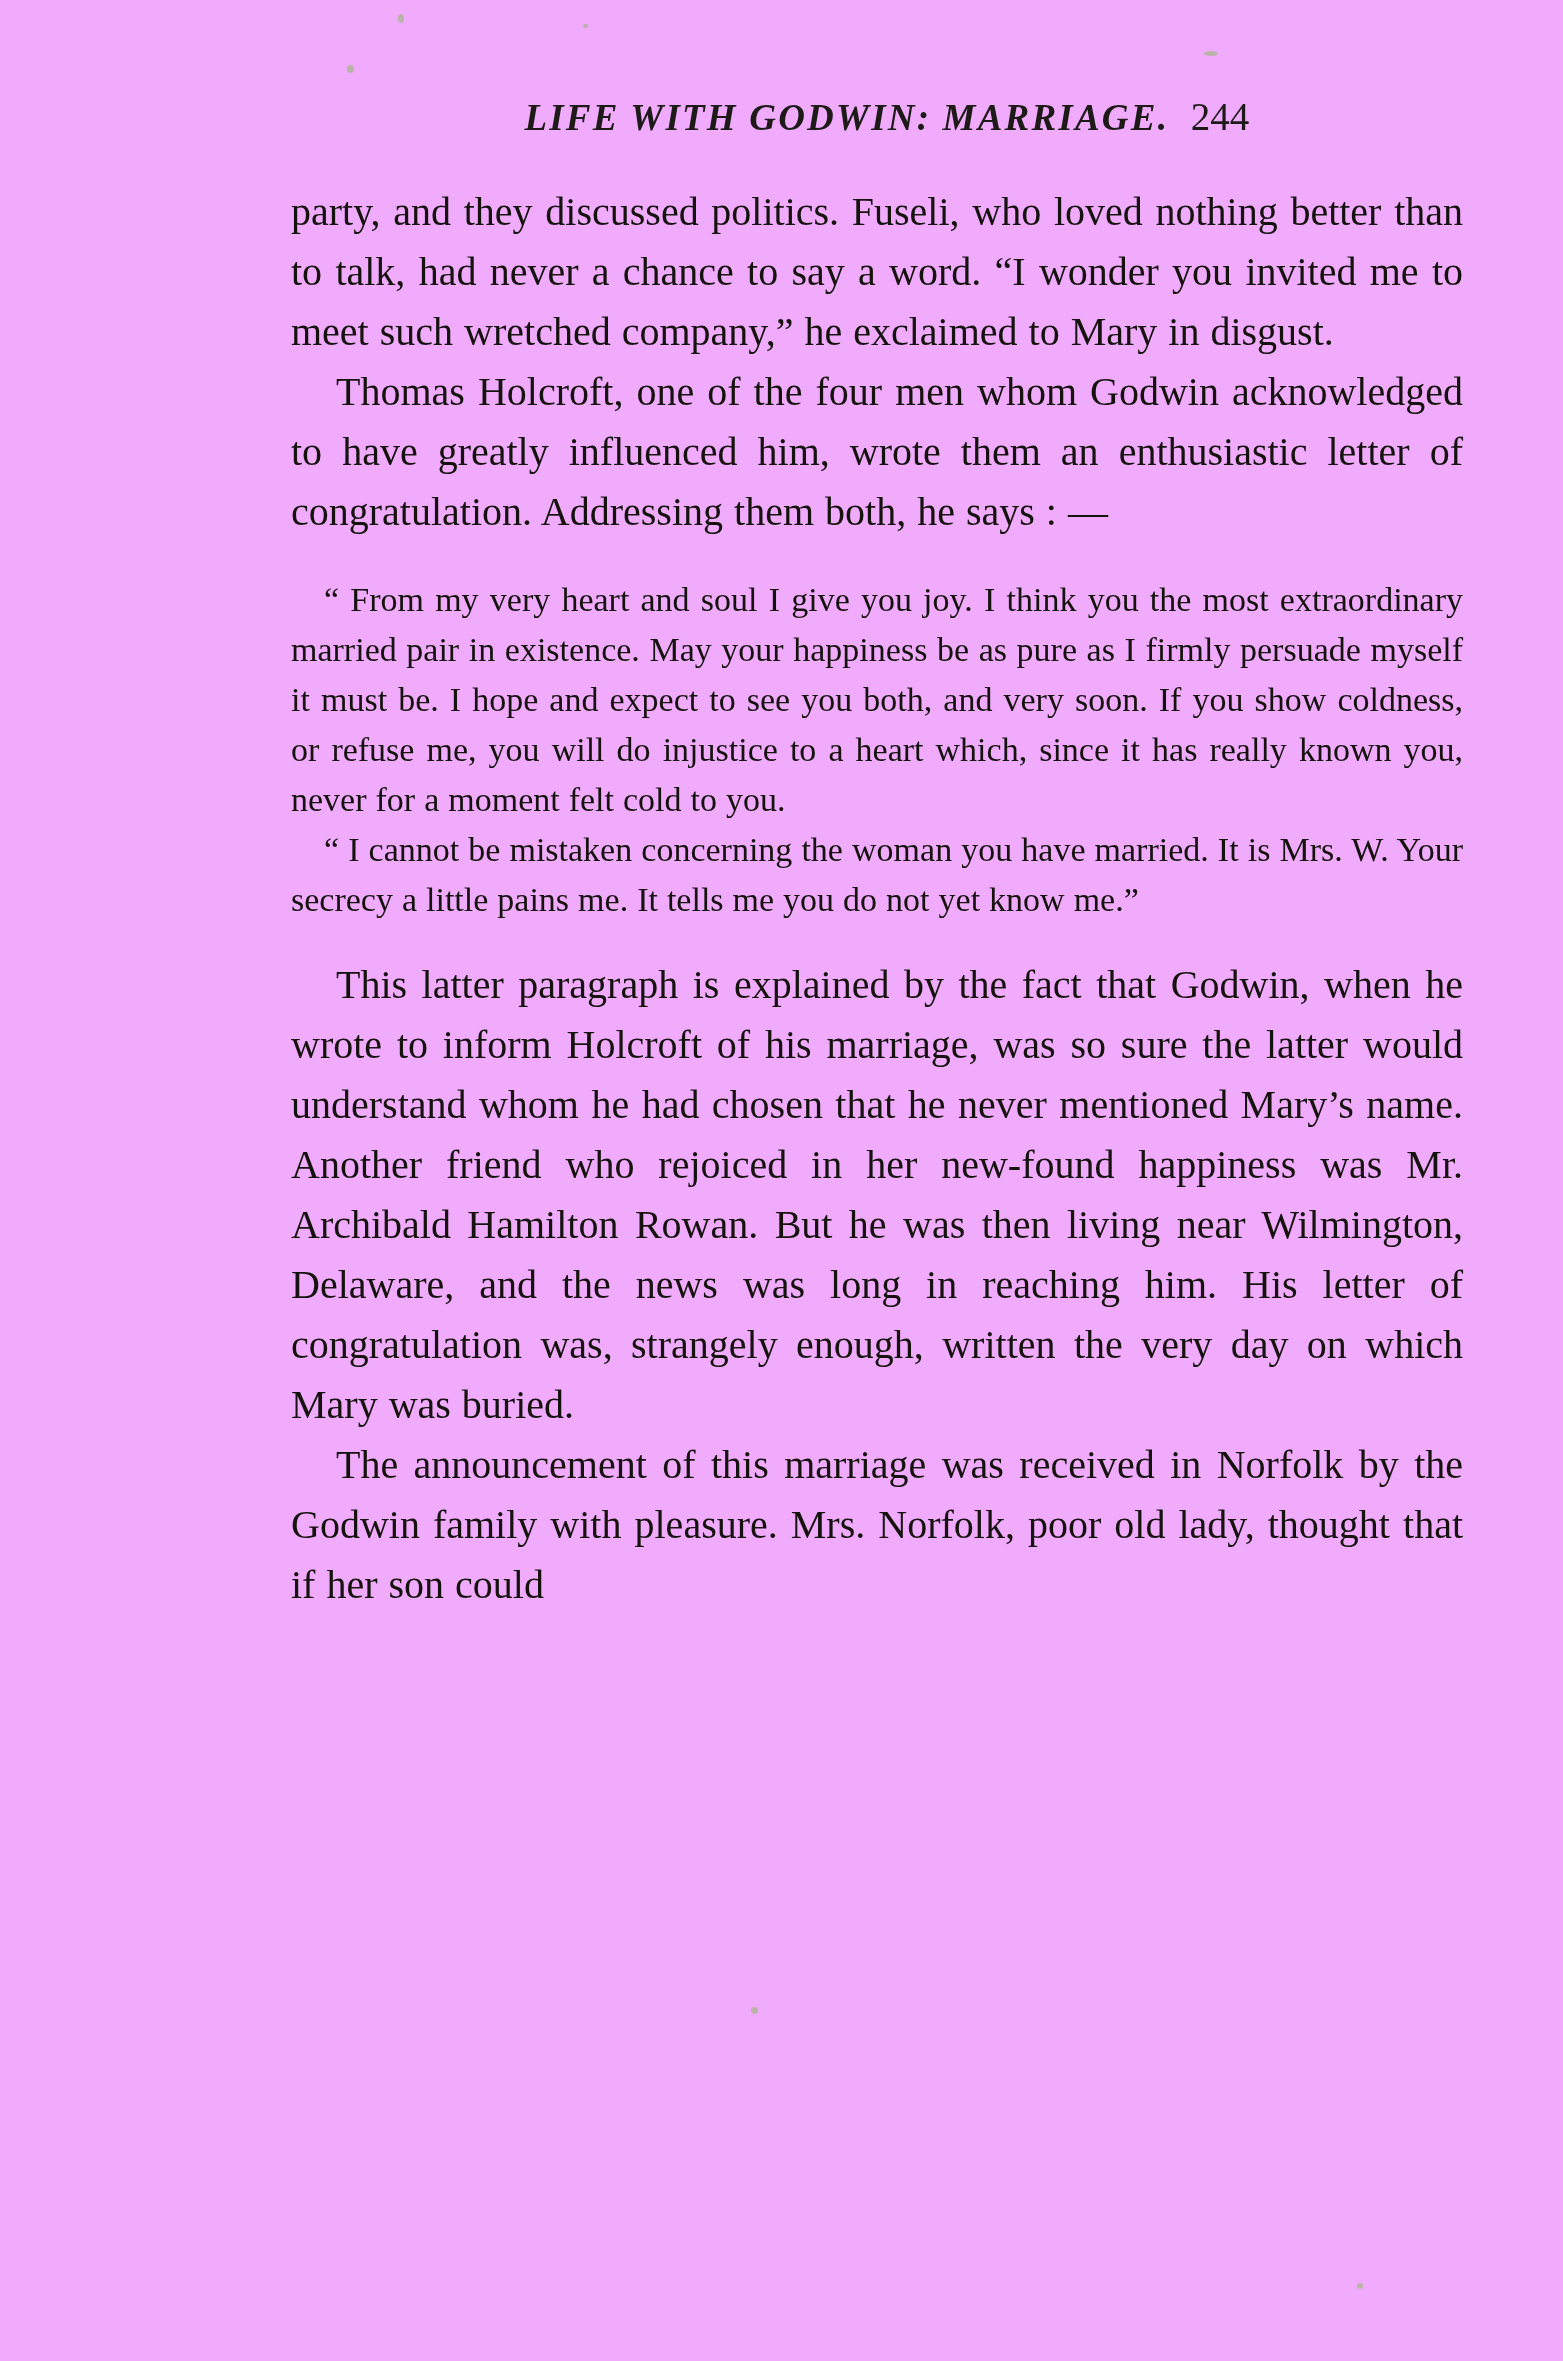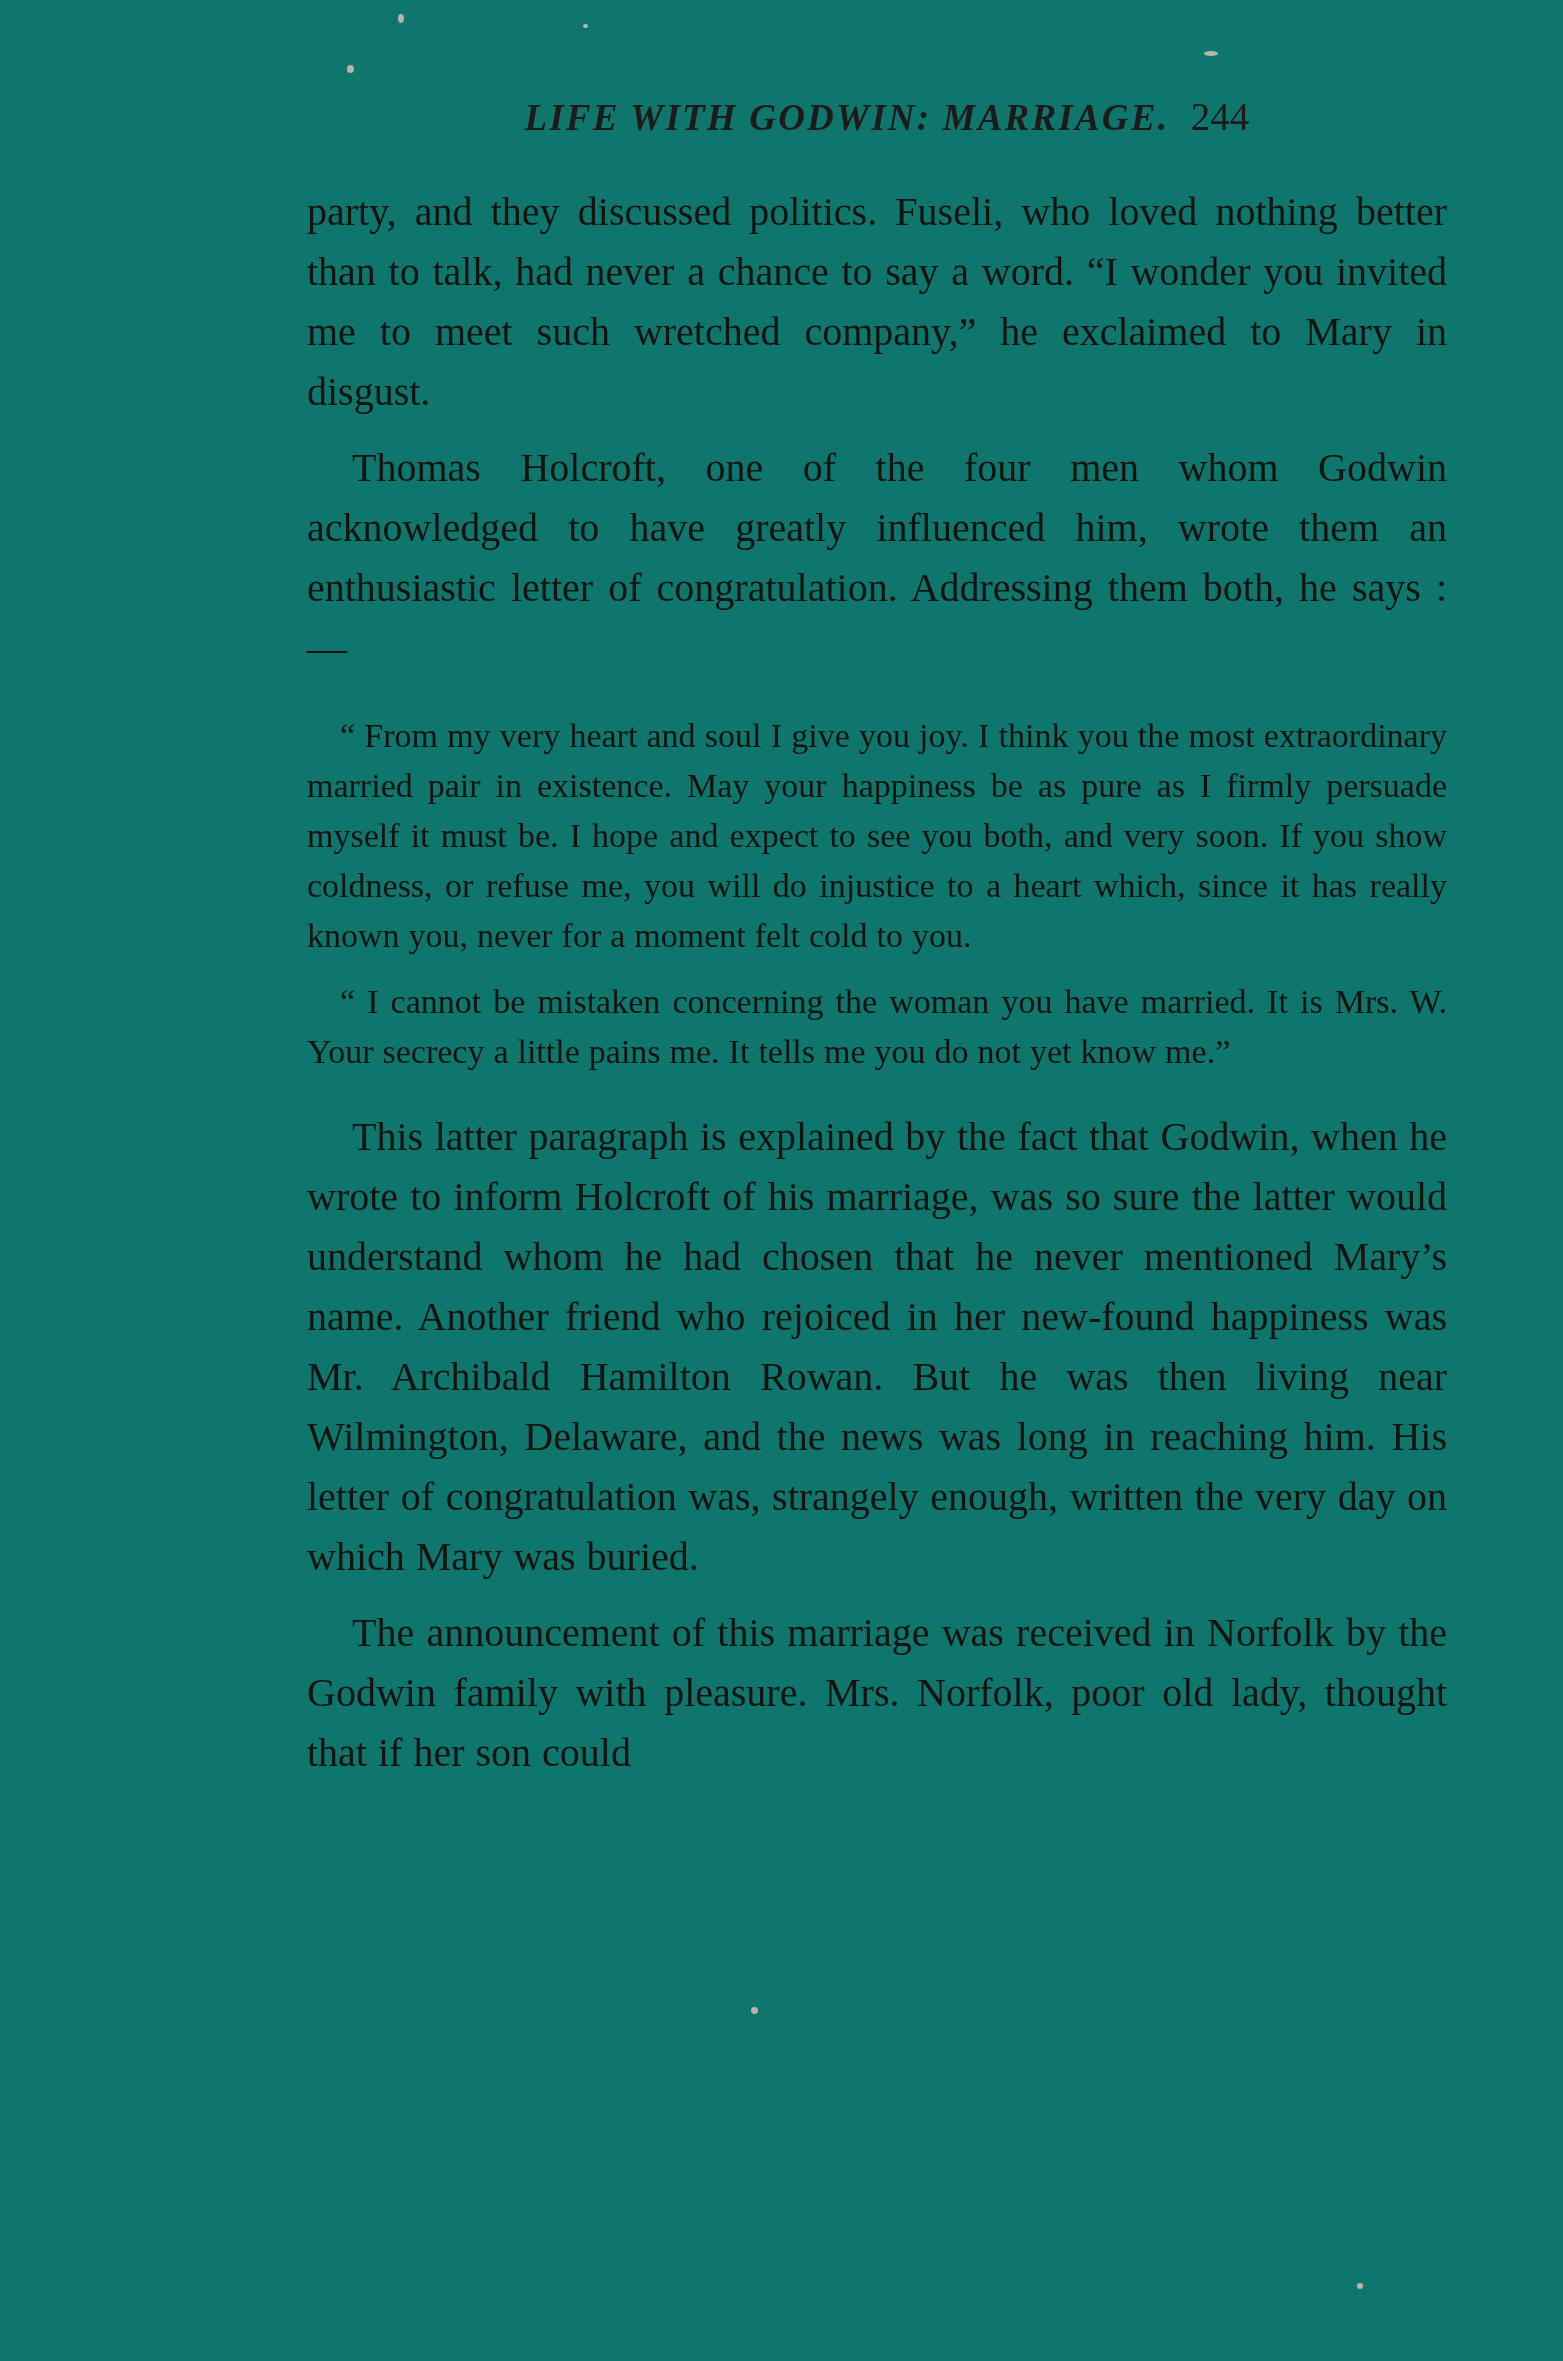--- a/index.html
+++ b/index.html
@@ -5,21 +5,21 @@
   html, body {
     margin: 0;
     padding: 0;
     background: #ffffff;
   }
   .page {
     position: relative;
     width: 1563px;
     height: 2361px;
     margin: 0 auto;
-    background: #0f766e;
+    background: #f0abfc;
     overflow: hidden;
   }
   .content {
     position: absolute;
     left: 291px;
     top: 94px;
     width: 1172px;
   }
   .running-head {
     display: flex;
@@ -37,21 +37,21 @@
   .running-head .folio {
     font-style: normal;
     font-weight: 400;
     letter-spacing: 0px;
     font-size: 39px;
   }
   .body-block {
     margin-top: 43px;
   }
   p {
-    margin: 16px;
+    margin: 0;
     font-family: "Liberation Serif", serif;
     color: #16130f;
     text-align: justify;
     -webkit-hyphens: none;
     hyphens: none;
   }
   .main-par {
     font-size: 40px;
     line-height: 60px;
     text-indent: 45px;

